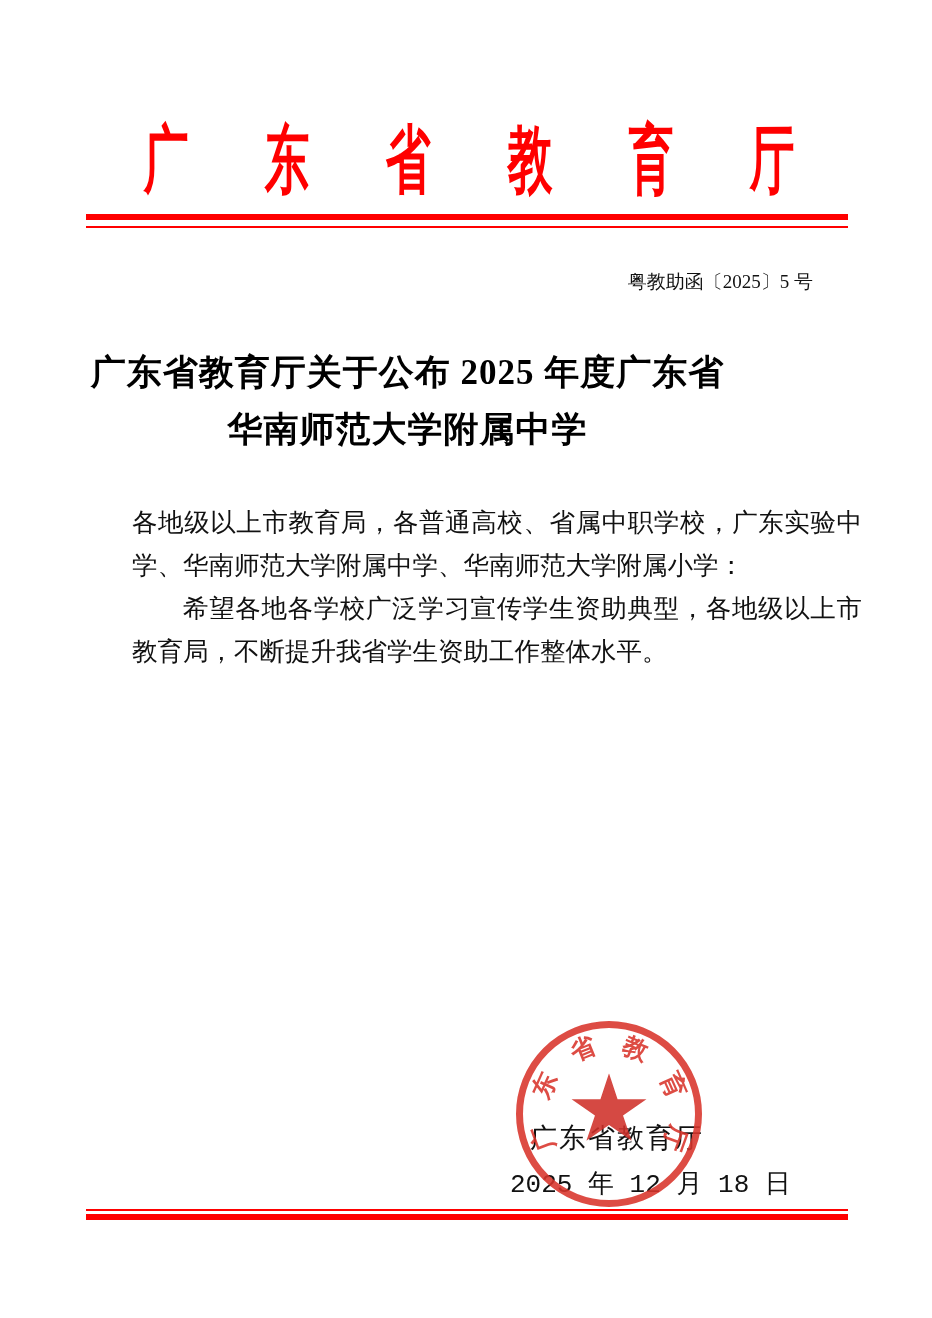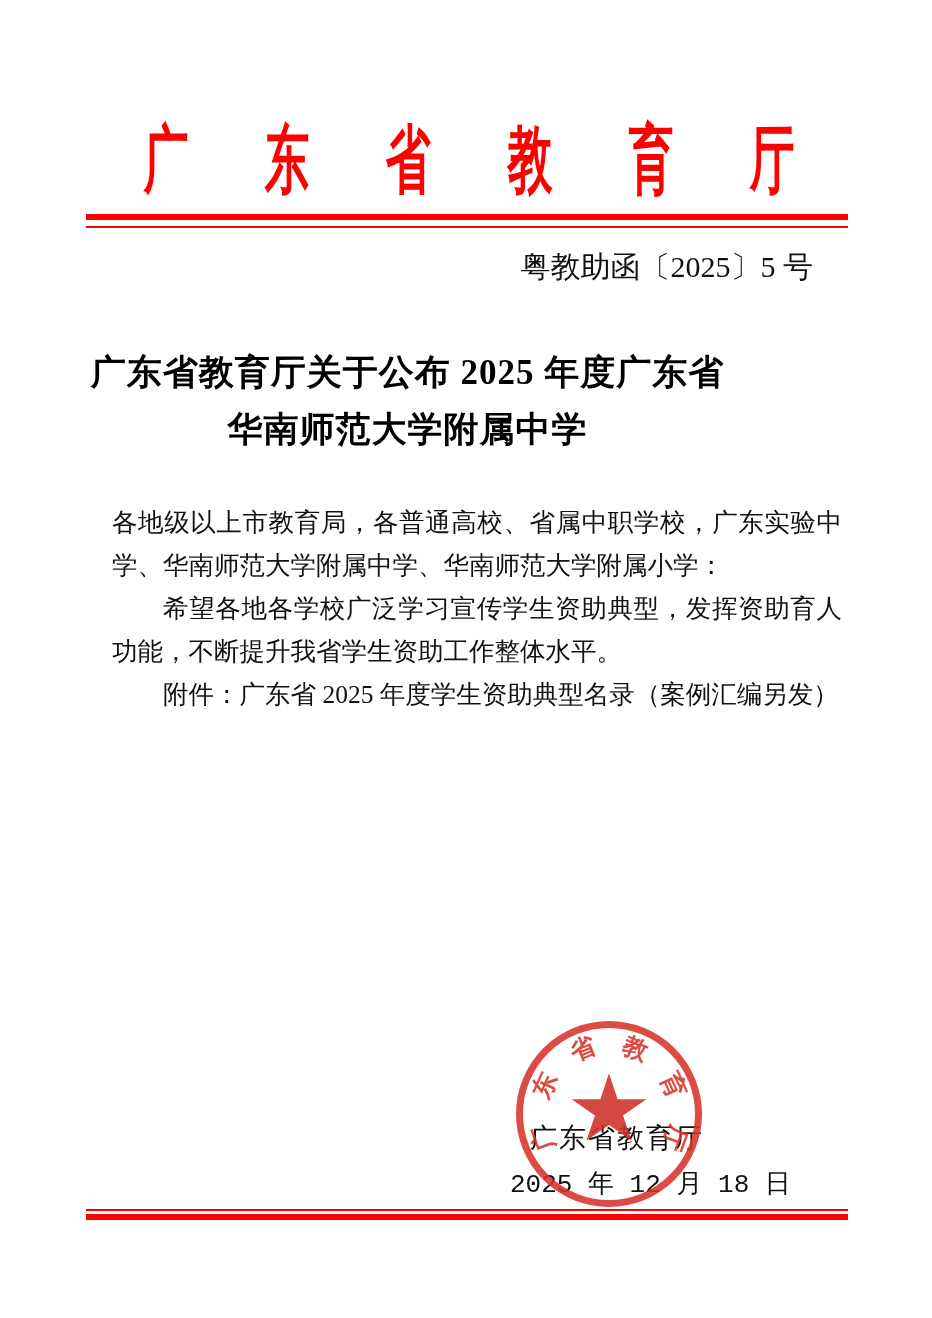--- a/index.html
+++ b/index.html
@@ -33,22 +33,22 @@
 
   .rule { position: absolute; left: 86px; width: 762px; background: #ff0000; }
   .rule-thick-top { top: 214px; height: 6px; }
   .rule-thin-top  { top: 226px; height: 2px; }
   .rule-thin-bottom  { top: 1209px; height: 2px; }
   .rule-thick-bottom { top: 1214px; height: 6px; }
 
   
   .doc-number {
     position: absolute;
-    top: 250px; right: 119px;
-    font-size: 30px;
+    top: 265px; right: 119px;
+    font-size: 19px;
     line-height: 34px;
     color: #111111;
     white-space: nowrap;
   }
 
   
   .notice-title {
     position: absolute;
     top: 344px; left: 0;
     width: 815px;
@@ -56,21 +56,21 @@
     font-size: 35px;
     font-weight: bold;
     line-height: 57px;
     color: #000000;
     letter-spacing: 1px;
   }
 
   
   .body-text {
     position: absolute;
-    left: 112px; top: 501px;
+    left: 132px; top: 501px;
     width: 730px;
     font-size: 25.5px;
     line-height: 43px;
     text-align: justify;
     color: #111111;
   }
   .body-text p { margin: 0; }
   .body-text p.indent { text-indent: 2em; }
   .attachment-line { margin-top: 43px; text-indent: 2em; }
 
@@ -153,22 +153,21 @@
 
   <div class="doc-number">粤教助函〔2025〕5 号</div>
 
   <div class="notice-title">
     <div>广东省教育厅关于公布 2025 年度广东省</div>
     <div>华南师范大学附属中学</div>
   </div>
 
   <div class="body-text">
     <p>各地级以上市教育局，各普通高校、省属中职学校，广东实验中学、华南师范大学附属中学、华南师范大学附属小学：</p>
-    <p class="indent">希望各地各学校广泛学习宣传学生资助典型，发挥资助育人功能，不断提升我省学生资助工作整体水平。</p>
-    <p class="attachment-line">附件：广东省 2025 年度学生资助典型名录（案例汇编另发）</p>
+    <p class="indent">希望各地各学校广泛学习宣传学生资助典型，各地级以上市教育局，不断提升我省学生资助工作整体水平。</p>
   </div>
 
   <div class="signature-agency">广东省教育厅</div>
   <div class="signature-date">2025 年 12 月 18 日</div>
 
   <div class="official-seal">
     <div class="seal-ring"></div>
     <div class="seal-star"></div>
     <span class="seal-char c0">广</span>
     <span class="seal-char c1">东</span>

